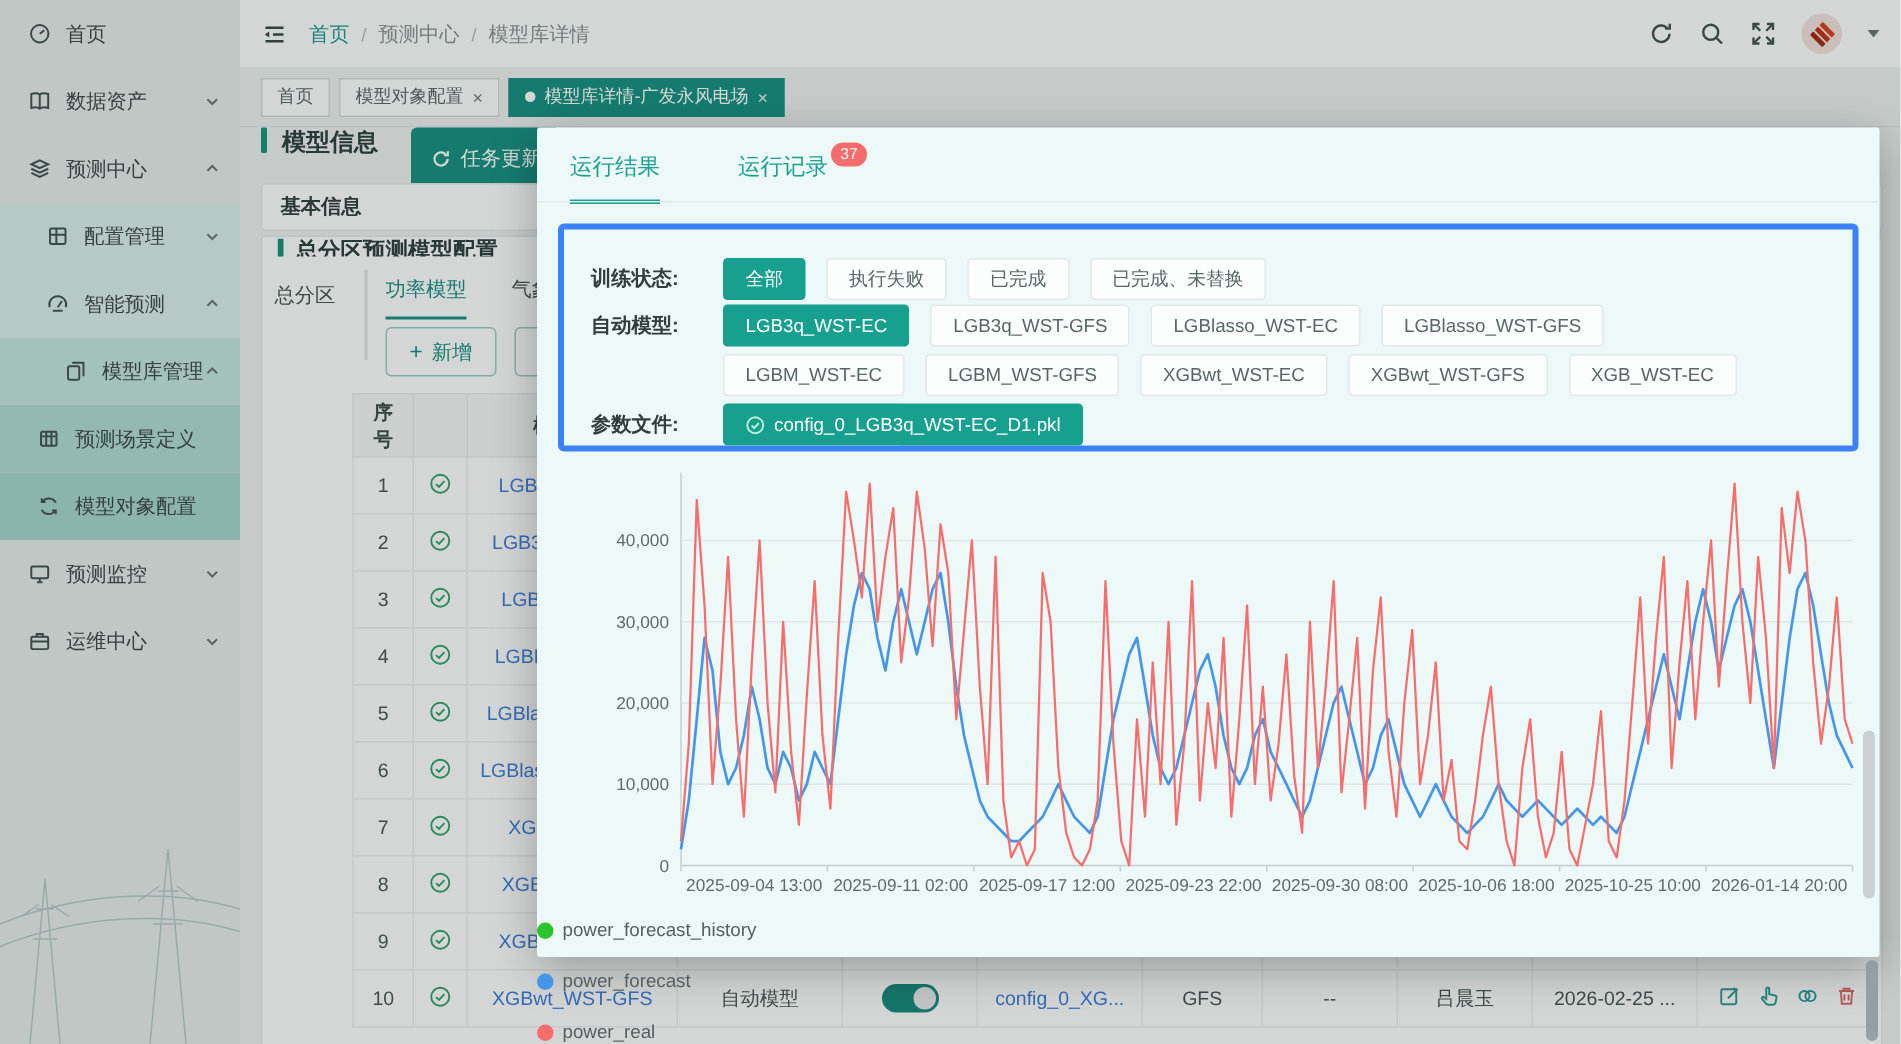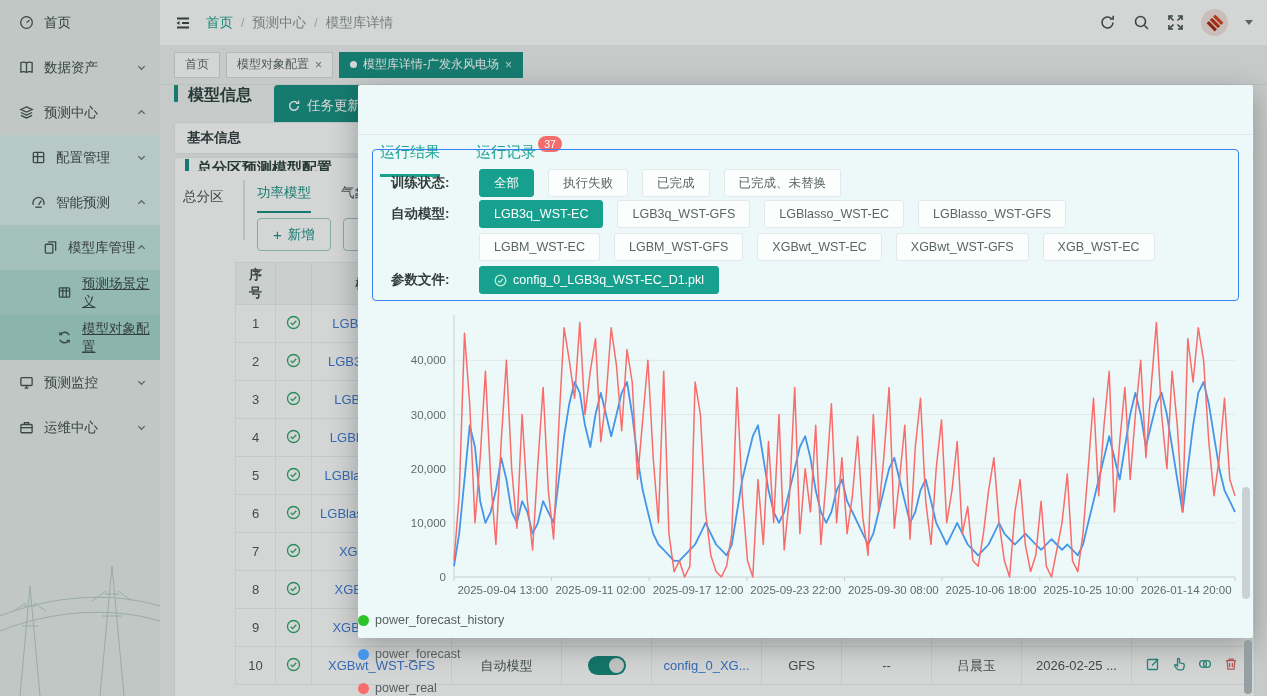--- a/index.html
+++ b/index.html
@@ -10,21 +10,21 @@
   .sidebar{position:absolute;left:0;top:0;width:160px;height:696px;background:#e7edeb;z-index:1;overflow:hidden;}
   .logo{height:46px;display:flex;align-items:center;gap:7px;padding:0 8px;}
   .logo-text .cn{font-size:13px;font-weight:bold;color:#20304a;line-height:15px;}
   .logo-text .en{font-size:9px;font-weight:bold;color:#20304a;letter-spacing:.6px;}
   .menu{position:relative;z-index:2;}
   .menu-item{position:relative;height:45px;display:flex;align-items:center;gap:10px;font-size:13.5px;color:#3d4a47;cursor:pointer;}
   .menu-item .mi-icon{display:flex;width:16px;justify-content:center;color:#43534f;flex:0 0 16px;}
   .menu-item.lvl1{padding-left:18px;}
   .menu-item.lvl2{padding-left:30px;background:#dcefeb;}
   .menu-item.lvl3{padding-left:42px;background:#c6e6e0;}
-  .menu-item.lvl4{padding-left:56px;background:#b1dcd5;text-decoration:underline;}
+  .menu-item.lvl4{padding-left:24px;background:#b1dcd5;}
   .menu-item.active{background:#a7d6ce;}
   .menu-item .arrow{position:absolute;right:13px;color:#6c7a77;display:flex;}
   .towers{position:absolute;left:0;bottom:0;width:160px;height:230px;opacity:.45;z-index:1;}
 
   
   .main{position:absolute;left:160px;top:0;right:0;height:696px;background:#eef1f0;}
   .topbar{height:45px;background:#fff;display:flex;align-items:center;padding:0 14px;gap:14px;}
   .fold{display:flex;color:#3a4744;cursor:pointer;}
   .crumbs{display:flex;align-items:center;gap:8px;font-size:13.5px;}
   .crumb{color:#8a9492;}
@@ -66,26 +66,26 @@
   .link{color:#3d7dd8;cursor:pointer;}
   .toggle{display:inline-block;width:38px;height:19px;border-radius:10px;background:#17897b;position:relative;vertical-align:middle;cursor:pointer;}
   .toggle i{position:absolute;right:2px;top:2px;width:15px;height:15px;border-radius:50%;background:#e8ecea;}
   .acts{display:inline-flex;gap:12px;align-items:center;}
   .act{display:flex;color:#2a9d8f;cursor:pointer;}
   .act.danger{color:#dd6a6a;}
 
   
   .overlay{position:absolute;inset:0;background:rgba(16,28,25,0.18);z-index:50;}
   .modal{position:absolute;left:358px;top:85px;width:895px;height:553px;background:#edf9f8;border-radius:2px;box-shadow:0 8px 30px rgba(0,0,0,.28);z-index:60;}
-  .modal-tabs{position:absolute;left:22px;top:17px;display:flex;gap:36px;margin-top:41px;}
+  .modal-tabs{position:absolute;left:22px;top:17px;display:flex;gap:52px;}
   .m-tab{font-size:15px;color:#1aa190;padding-bottom:12px;cursor:pointer;position:relative;}
   .m-tab.active{border-bottom:3px solid #1aa190;}
   .m-badge{position:absolute;top:-7px;right:-26px;min-width:24px;height:16px;border-radius:9px;background:#f56c6c;color:#fff;font-size:10.5px;line-height:16px;text-align:center;padding:0 4px;}
   .m-divider{position:absolute;left:0;right:0;top:49px;border-top:1px solid #e2e9e8;}
-  .filter-box{position:absolute;left:14px;right:14px;top:64px;height:152px;border:1px solid #3b82f6;border-radius:4px;}
+  .filter-box{position:absolute;left:14px;right:14px;top:64px;height:152px;border:4px solid #3b82f6;border-radius:4px;}
   .f-row{position:absolute;left:18px;right:10px;display:flex;align-items:flex-start;}
   .f-label{width:88px;flex:0 0 88px;font-size:13.5px;font-weight:bold;color:#333e3c;line-height:28px;}
   .chips{display:flex;flex-wrap:wrap;gap:5px 14px;flex:1;}
   .chip{height:28px;line-height:26px;padding:0 14px;background:#fcfefe;border:1px solid #e2e9e8;border-radius:3px;font-size:12.5px;color:#5a6664;cursor:pointer;white-space:nowrap;}
   .chip.active{background:#17a08e;border-color:#17a08e;color:#fff;}
   .chip.file{background:#17a08e;border-color:#17a08e;color:#fff;display:inline-flex;align-items:center;gap:6px;}
   .chart-wrap{position:absolute;left:8px;right:8px;top:228px;height:296px;}
   .legend{position:absolute;left:0;right:0;top:528px;display:flex;justify-content:center;gap:20px;font-size:12.5px;color:#555f5d;flex-direction:column;}
   .legend-item{display:flex;align-items:center;gap:6px;cursor:pointer;}
   .legend-dot{width:11px;height:11px;border-radius:50%;}

